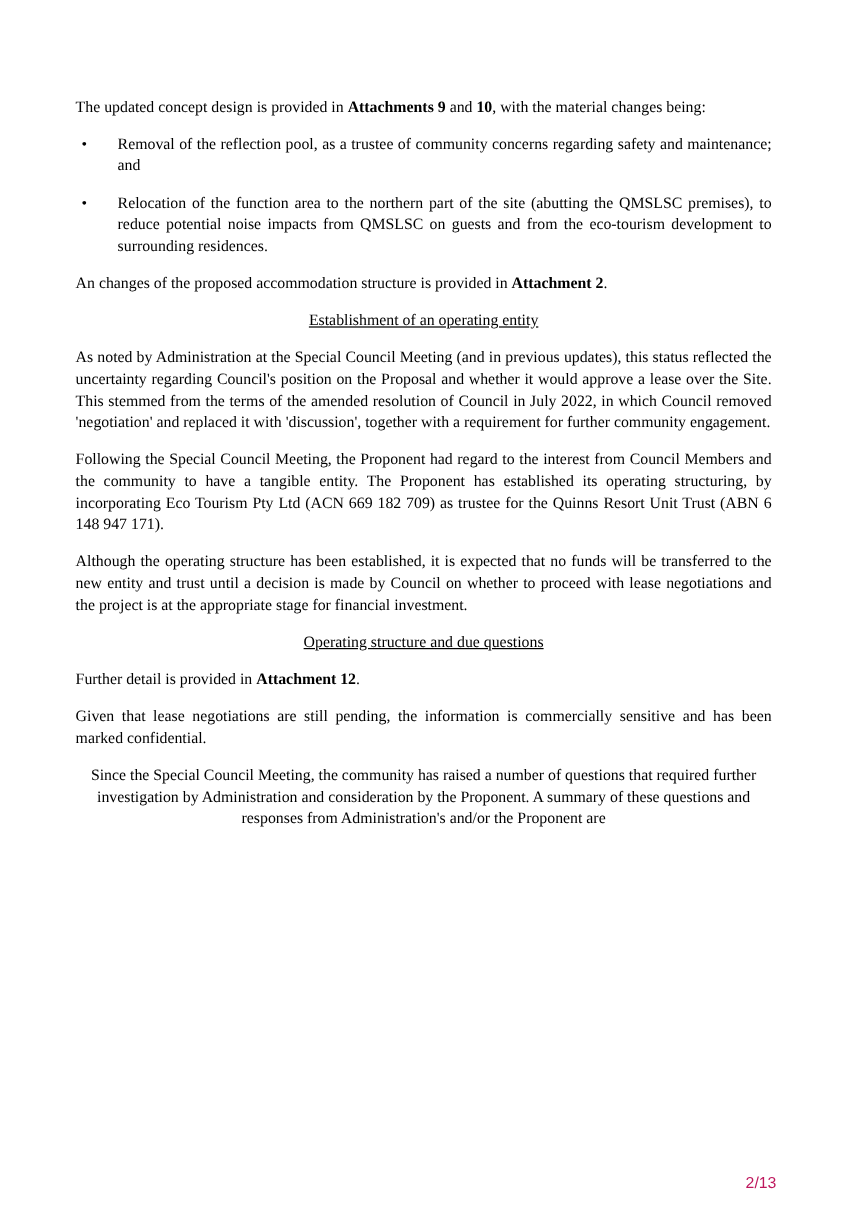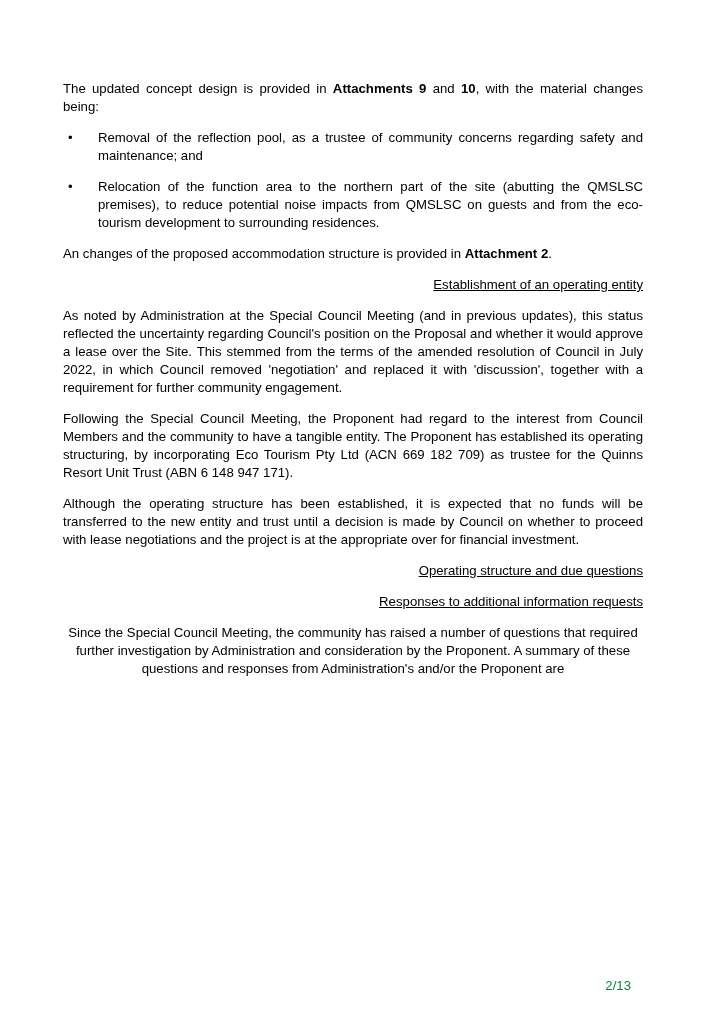--- a/index.html
+++ b/index.html
@@ -17,56 +17,57 @@
     line-height: 18px;
     color: #000000;
     overflow: hidden;
     box-sizing: border-box;
   }
   .content {
     position: absolute;
     top: 80px;
     left: 63px;
     right: 62px;
+    font-family: Liberation Serif, serif;
   }
   .para {
     margin: 0 0 13px 0;
     text-align: justify;
   }
   .para.left-align {
     text-align: center;
   }
   .heading {
     margin: 0 0 13px 0;
     text-decoration: underline;
-    text-align: right;
+    text-align: center;
   }
   .bullet-row {
     display: flex;
     margin: 0 0 13px 0;
   }
   .bullet-marker {
     flex: none;
     width: 35px;
     box-sizing: border-box;
     padding-left: 5px;
   }
   .bullet-text {
     flex: 1;
     margin: 0;
     text-align: justify;
   }
   strong { font-weight: bold; }
   .footer {
     position: absolute;
-    right: 74px;
+    right: 58px;
     bottom: 27px;
     font-size: 13.2px;
     line-height: 18px;
-    color: #15803d;
+    color: #be185d;
   }
 </style>
 </head>
 <body>
 
 <div class="page">
   <div class="content">
 
     <p class="para"><span>The updated concept design is provided in </span><strong>Attachments 9</strong><span> and </span><strong>10</strong><span>, with the material changes being:</span></p>
 
@@ -85,26 +86,27 @@
 
     <p class="heading">Establishment of an operating entity</p>
 
 
     <p class="para">As noted by Administration at the Special Council Meeting (and in previous updates), this status reflected the uncertainty regarding Council's position on the Proposal and whether it would approve a lease over the Site.  This stemmed from the terms of the amended resolution of Council in July 2022, in which Council removed 'negotiation' and replaced it with 'discussion', together with a requirement for further community engagement.</p>
 
 
     <p class="para">Following the Special Council Meeting, the Proponent had regard to the interest from Council Members and the community to have a tangible entity. The Proponent has established its operating structuring, by incorporating Eco Tourism Pty Ltd (ACN 669 182 709) as trustee for the Quinns Resort Unit Trust (ABN 6 148 947 171).</p>
 
 
-    <p class="para">Although the operating structure has been established, it is expected that no funds will be transferred to the new entity and trust until a decision is made by Council on whether to proceed with lease negotiations and the project is at the appropriate over for financial investment.</p>
+    <p class="para">Although the operating structure has been established, it is expected that no funds will be transferred to the new entity and trust until a decision is made by Council on whether to proceed with lease negotiations and the project is at the appropriate stage for financial investment.</p>
 
     <p class="heading">Operating structure and due questions</p>
 
+    <p class="para"><span>Further detail is provided in </span><strong>Attachment 12</strong><span>.</span></p>
 
+    <p class="para">Given that lease negotiations are still pending, the information is commercially sensitive and has been marked confidential.</p>
 
-    <p class="heading">Responses to additional information requests</p>
 
     <p class="para left-align">Since the Special Council Meeting, the community has raised a number of questions that required further investigation by Administration and consideration by the Proponent. A summary of these questions and responses from Administration's and/or the Proponent are</p>
 
   </div>
 
   <div class="footer">2/13</div>
 </div>
 
 </body></html>

